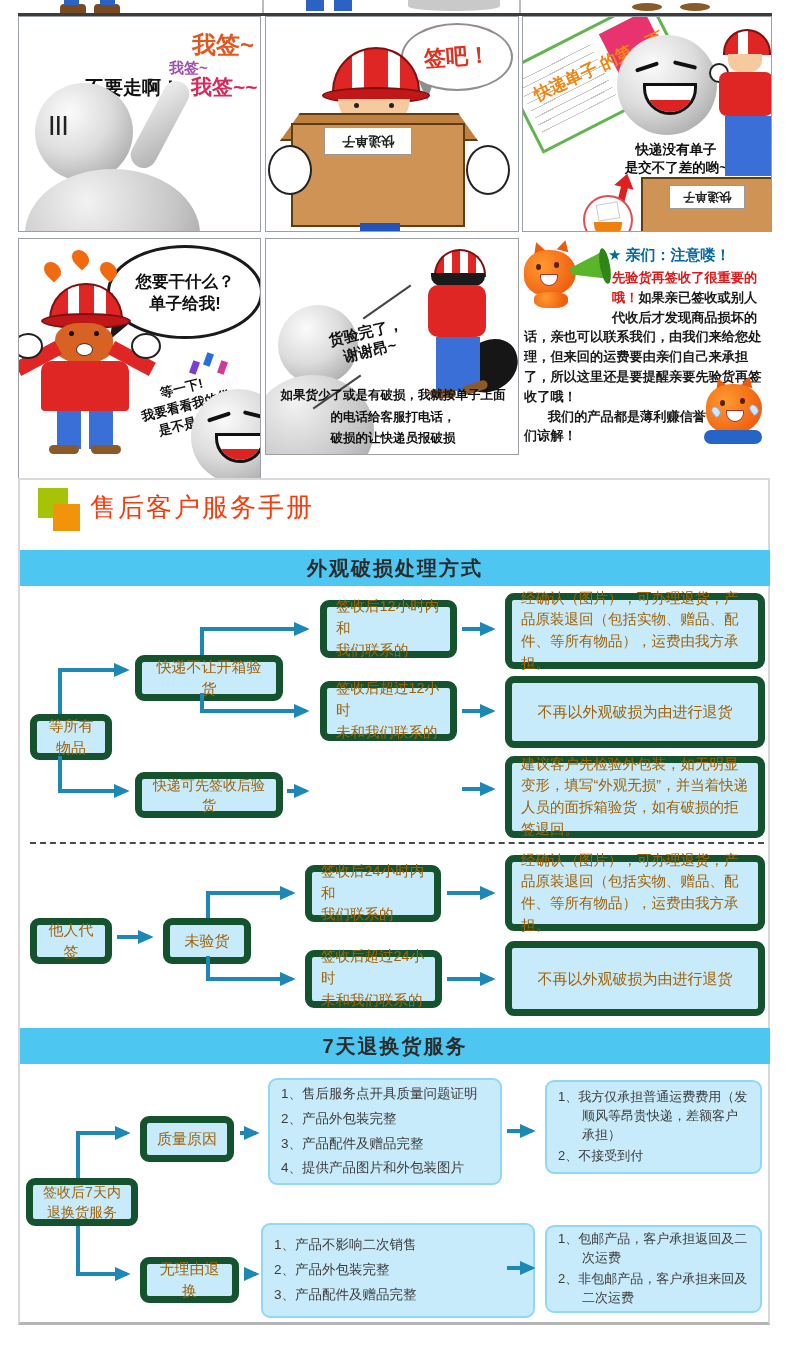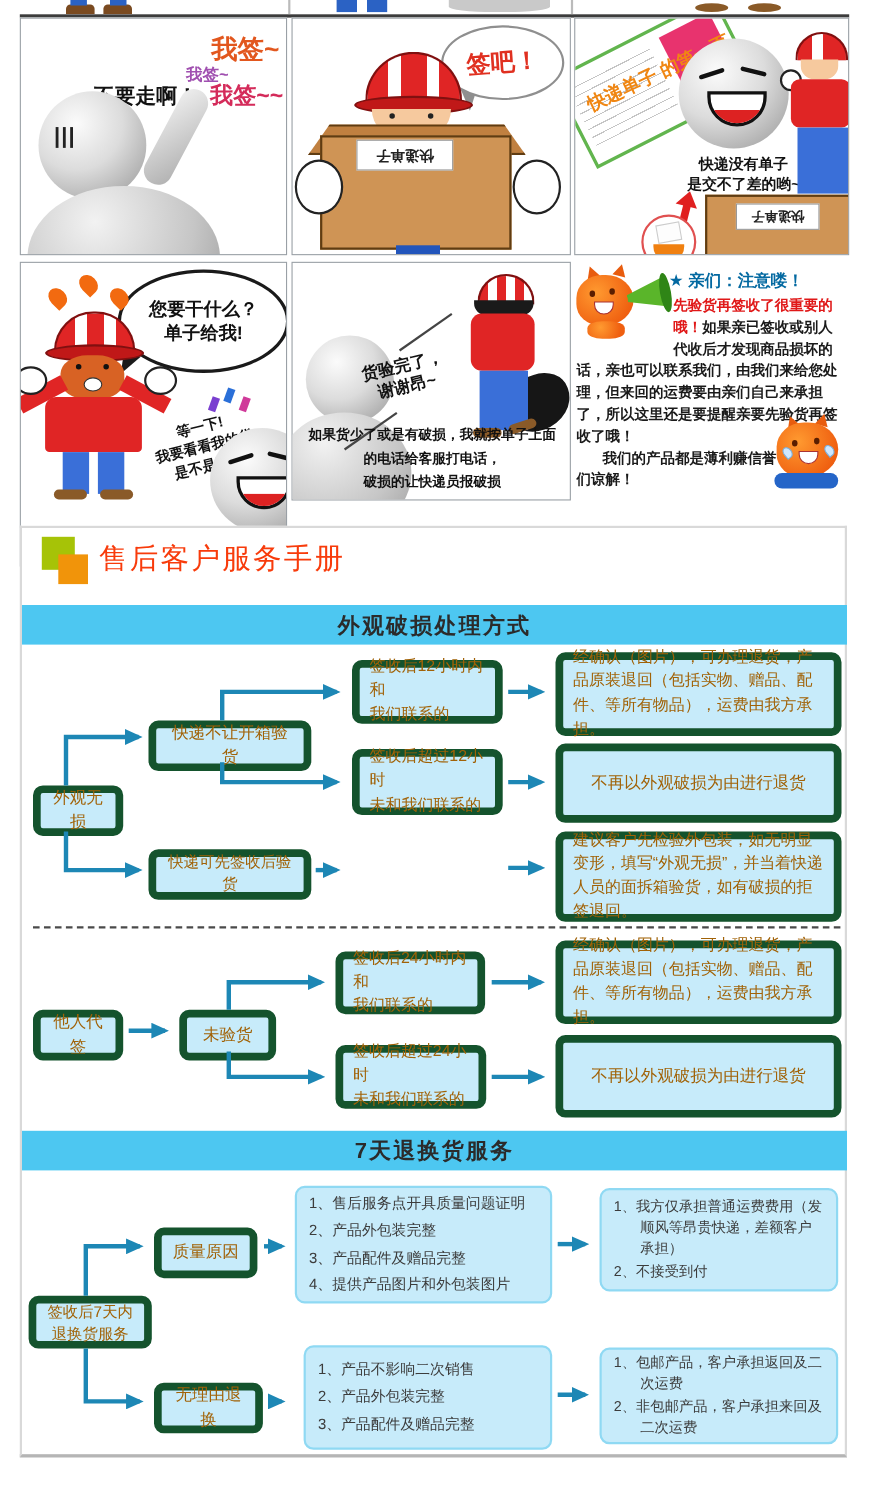--- a/index.html
+++ b/index.html
@@ -287,27 +287,27 @@
     </div>
   </div>
 
   <div class="manual-frame"></div>
   <div class="sq" style="left:38px;top:488px;width:30px;height:30px;background:#a6c307;"></div>
   <div class="sq" style="left:53px;top:504px;width:27px;height:27px;background:#f1940a;"></div>
   <div class="manual-title">售后客户服务手册</div>
 
   <div class="banner" style="top:550px;">外观破损处理方式</div>
 
-  <div class="flowbox" style="left:30px;top:714px;width:82px;height:42px;">外观无损</div>
+  <div class="flowbox" style="left:30px;top:714px;width:82px;height:42px;">等所有物品</div>
   <div class="flowbox" style="left:135px;top:655px;width:148px;height:38px;">快递不让开箱验货</div>
   <div class="flowbox lefty" style="left:320px;top:600px;width:137px;height:58px;">签收后12小时内和
 我们联系的</div>
   <div class="flowbox lefty" style="left:320px;top:681px;width:137px;height:60px;">签收后超过12小时
 未和我们联系的</div>
-  <div class="flowbox sm" style="left:135px;top:772px;width:148px;height:38px;font-family:Liberation Serif, serif;">快递可先签收后验货</div>
+  <div class="flowbox sm" style="left:135px;top:772px;width:148px;height:38px;">快递可先签收后验货</div>
   <div class="flowbox lefty" style="left:505px;top:593px;width:260px;height:76px;">经确认（图片），可办理退货，产品原装退回（包括实物、赠品、配件、等所有物品），运费由我方承担。</div>
   <div class="flowbox" style="left:505px;top:676px;width:260px;height:72px;">不再以外观破损为由进行退货</div>
   <div class="flowbox lefty" style="left:505px;top:756px;width:260px;height:82px;">建议客户先检验外包装，如无明显变形，填写“外观无损”，并当着快递人员的面拆箱验货，如有破损的拒签退回。</div>
 
   <div class="dashline"></div>
 
   <div class="flowbox" style="left:30px;top:918px;width:82px;height:38px;">他人代签</div>
   <div class="flowbox" style="left:163px;top:918px;width:88px;height:38px;">未验货</div>
   <div class="flowbox lefty" style="left:305px;top:865px;width:136px;height:57px;">签收后24小时内和
 我们联系的</div>
@@ -322,21 +322,21 @@
 退换货服务</div>
   <div class="flowbox" style="left:140px;top:1116px;width:94px;height:34px;">质量原因</div>
   <div class="flowbox" style="left:140px;top:1257px;width:99px;height:34px;">无理由退换</div>
 
   <div class="listbox" style="left:268px;top:1078px;width:234px;height:107px;">
     <div class="li">1、售后服务点开具质量问题证明</div>
     <div class="li">2、产品外包装完整</div>
     <div class="li">3、产品配件及赠品完整</div>
     <div class="li">4、提供产品图片和外包装图片</div>
   </div>
-  <div class="listbox" style="left:276px;top:1223px;width:226px;height:95px;">
+  <div class="listbox" style="left:261px;top:1223px;width:274px;height:95px;">
     <div class="li">1、产品不影响二次销售</div>
     <div class="li">2、产品外包装完整</div>
     <div class="li">3、产品配件及赠品完整</div>
   </div>
   <div class="listbox tight" style="left:545px;top:1080px;width:217px;height:94px;">
     <div class="li">1、我方仅承担普通运费费用（发顺风等昂贵快递，差额客户承担）</div>
     <div class="li">2、不接受到付</div>
   </div>
   <div class="listbox tight" style="left:545px;top:1225px;width:217px;height:88px;">
     <div class="li">1、包邮产品，客户承担返回及二次运费</div>

